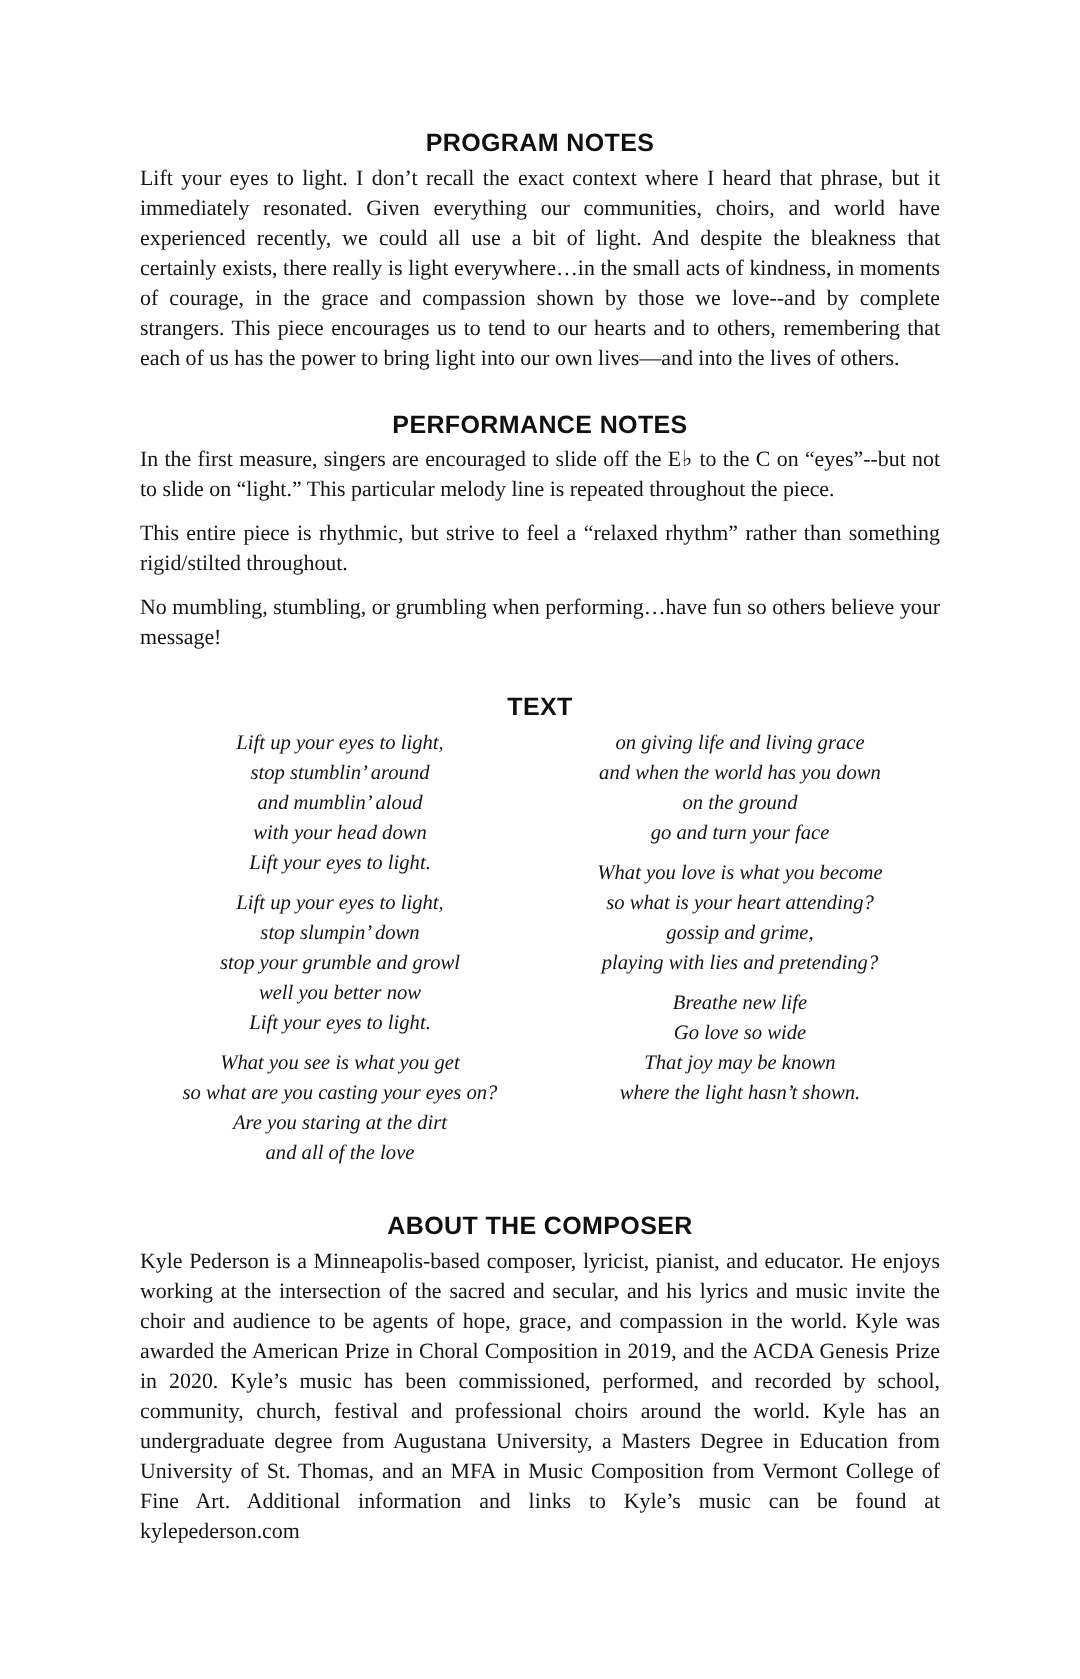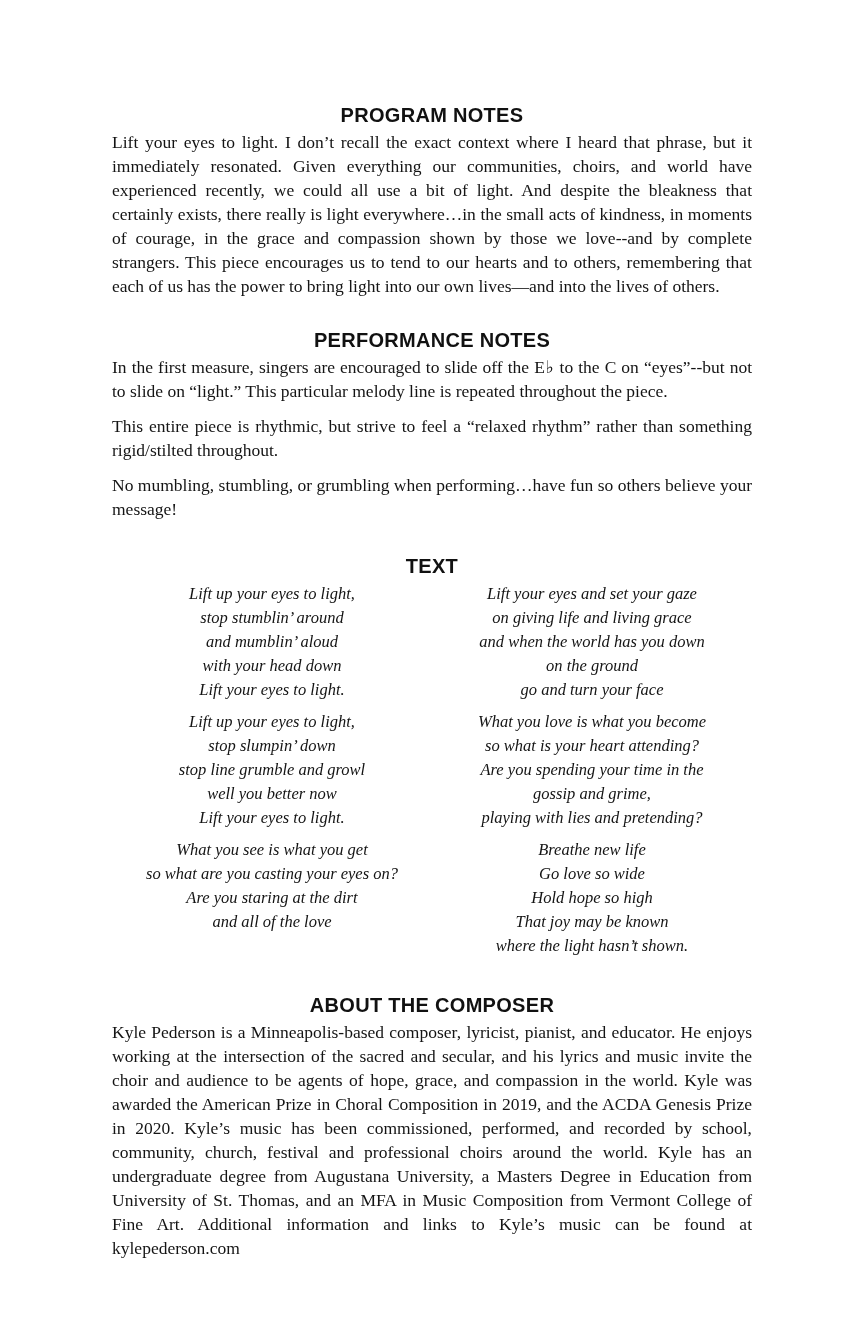--- a/index.html
+++ b/index.html
@@ -82,50 +82,47 @@
           <div class="stanza">
             <div class="lyric-line">Lift up your eyes to light,</div>
             <div class="lyric-line">stop stumblin’ around</div>
             <div class="lyric-line">and mumblin’ aloud</div>
             <div class="lyric-line">with your head down</div>
             <div class="lyric-line">Lift your eyes to light.</div>
           </div>
           <div class="stanza">
             <div class="lyric-line">Lift up your eyes to light,</div>
             <div class="lyric-line">stop slumpin’ down</div>
-            <div class="lyric-line">stop line grumble and growl</div>
+            <div class="lyric-line">stop your grumble and growl</div>
             <div class="lyric-line">well you better now</div>
             <div class="lyric-line">Lift your eyes to light.</div>
           </div>
           <div class="stanza">
             <div class="lyric-line">What you see is what you get</div>
             <div class="lyric-line">so what are you casting your eyes on?</div>
             <div class="lyric-line">Are you staring at the dirt</div>
             <div class="lyric-line">and all of the love</div>
           </div>
         </div>
       <div class="lyrics-col">
           <div class="stanza">
-            <div class="lyric-line">Lift your eyes and set your gaze</div>
             <div class="lyric-line">on giving life and living grace</div>
             <div class="lyric-line">and when the world has you down</div>
             <div class="lyric-line">on the ground</div>
             <div class="lyric-line">go and turn your face</div>
           </div>
           <div class="stanza">
             <div class="lyric-line">What you love is what you become</div>
             <div class="lyric-line">so what is your heart attending?</div>
-            <div class="lyric-line">Are you spending your time in the</div>
             <div class="lyric-line">gossip and grime,</div>
             <div class="lyric-line">playing with lies and pretending?</div>
           </div>
           <div class="stanza">
             <div class="lyric-line">Breathe new life</div>
             <div class="lyric-line">Go love so wide</div>
-            <div class="lyric-line">Hold hope so high</div>
             <div class="lyric-line">That joy may be known</div>
             <div class="lyric-line">where the light hasn’t shown.</div>
           </div>
         </div>
     </div>
   </div>
 
   <div class="about-section">
     <div class="section-heading">ABOUT THE COMPOSER</div>
     <p class="body-para">Kyle Pederson is a Minneapolis-based composer, lyricist, pianist, and educator. He enjoys working at the intersection of the sacred and secular, and his lyrics and music invite the choir and audience to be agents of hope, grace, and compassion in the world. Kyle was awarded the American Prize in Choral Composition in 2019, and the ACDA Genesis Prize in 2020. Kyle’s music has been commissioned, performed, and recorded by school, community, church, festival and professional choirs around the world. Kyle has an undergraduate degree from Augustana University, a Masters Degree in Education from University of St. Thomas, and an MFA in Music Composition from Vermont College of Fine Art. Additional information and links to Kyle’s music can be found at kylepederson.com</p>

